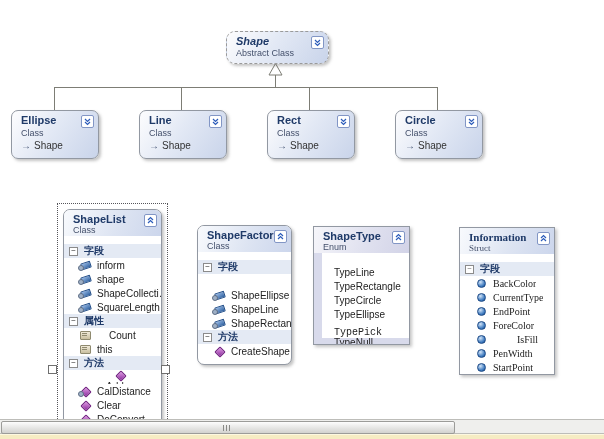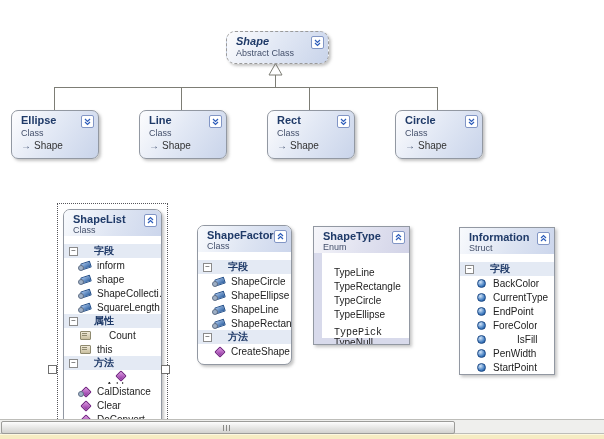--- a/index.html
+++ b/index.html
@@ -23,21 +23,21 @@
   .nkind{position:absolute;top:15px;left:9px;font-size:9px;color:#44506b;white-space:nowrap;}
   .collapsed .nkind{top:17px;}
   .baserow{position:absolute;top:29px;left:9px;font-size:10px;color:#333;white-space:nowrap;}
   .baserow .arr{color:#4a5a77;font-size:10px;margin-right:3px;}
   
   .chev{position:absolute;top:4px;right:4px;width:13px;height:13px;background:#fff;
         border:1px solid #8296c5;border-radius:2px;box-sizing:border-box;padding:0;cursor:pointer;}
   .chev svg{position:absolute;top:0;left:0;}
   
   .sec{position:absolute;left:0;right:0;height:14px;background:#e4eaf4;display:flex;align-items:center;}
-  .sectxt{font-size:10px;font-weight:bold;color:#1f3a68;margin-left:16px;white-space:nowrap;}
+  .sectxt{font-size:10px;font-weight:bold;color:#1f3a68;margin-left:6px;white-space:nowrap;}
   .exp{width:9px;height:9px;margin-left:5px;background:#fff;border:1px solid #8b8b8b;box-sizing:border-box;
        font-size:8px;line-height:6px;text-align:center;color:#333;flex:0 0 auto;}
   .row{position:absolute;left:0;right:0;height:14px;display:flex;align-items:center;}
   .mtxt{font-size:10px;color:#222;margin-left:5px;white-space:nowrap;overflow:hidden;}
   .erow .mtxt{margin-left:12px;}
   
   .ic{position:relative;width:13px;height:11px;margin-left:15px;flex:0 0 auto;}
   .ic-field::before{content:"";position:absolute;top:2px;left:2px;width:8px;height:5px;
       background:linear-gradient(160deg,#9cbde8,#2d5f9e);border:1px solid #1d4a86;border-radius:1px;
       transform:rotate(-18deg);}
@@ -244,24 +244,20 @@
         <path d="M3 5 L5.5 2.5 L8 5"></path>
             <path d="M3 8 L5.5 5.5 L8 8"></path>
           </g>
         </svg>
     </button>
 
     <div class="sec" style="top:34px;">
       <span class="exp">−</span>
       <span class="sectxt">字段</span>
     </div>
-    <div class="row" style="top:48px;">
-      <span class="ic ic-field priv"></span>
-      <span class="mtxt">ShapeCircle</span>
-    </div>
     <div class="row" style="top:62px;align-items:center;">
       <span class="ic ic-field priv"></span>
       <span class="mtxt">ShapeEllipse</span>
     </div>
     <div class="row" style="top:76px;">
       <span class="ic ic-field priv"></span>
       <span class="mtxt">ShapeLine</span>
     </div>
     <div class="row" style="top:90px;">
       <span class="ic ic-field priv"></span>
@@ -305,21 +301,21 @@
         </div>
       <div class="row erow" style="top:72px;font-family:Liberation Mono, monospace;">
         <span class="mtxt">TypePick</span>
         </div>
       <div class="row erow" style="top:82px;">
         <span class="mtxt">TypeNull</span>
         </div>
     </div>
   </div>
 
-  <div class="node square" style="left:459px;top:227px;width:94px;height:146px;">
+  <div class="node square" style="left:459px;top:227px;width:94px;height:146px;font-family:Liberation Serif, serif;">
     <div class="nhead"></div>
     <span class="ntitle">Information</span>
     <span class="nkind">Struct</span>
     <button class="chev">
       <svg width="11" height="11" viewBox="0 0 11 11">
           <g stroke="#2c5cba" stroke-width="1.2" fill="none">
         <path d="M3 5 L5.5 2.5 L8 5"></path>
             <path d="M3 8 L5.5 5.5 L8 8"></path>
           </g>
         </svg>

